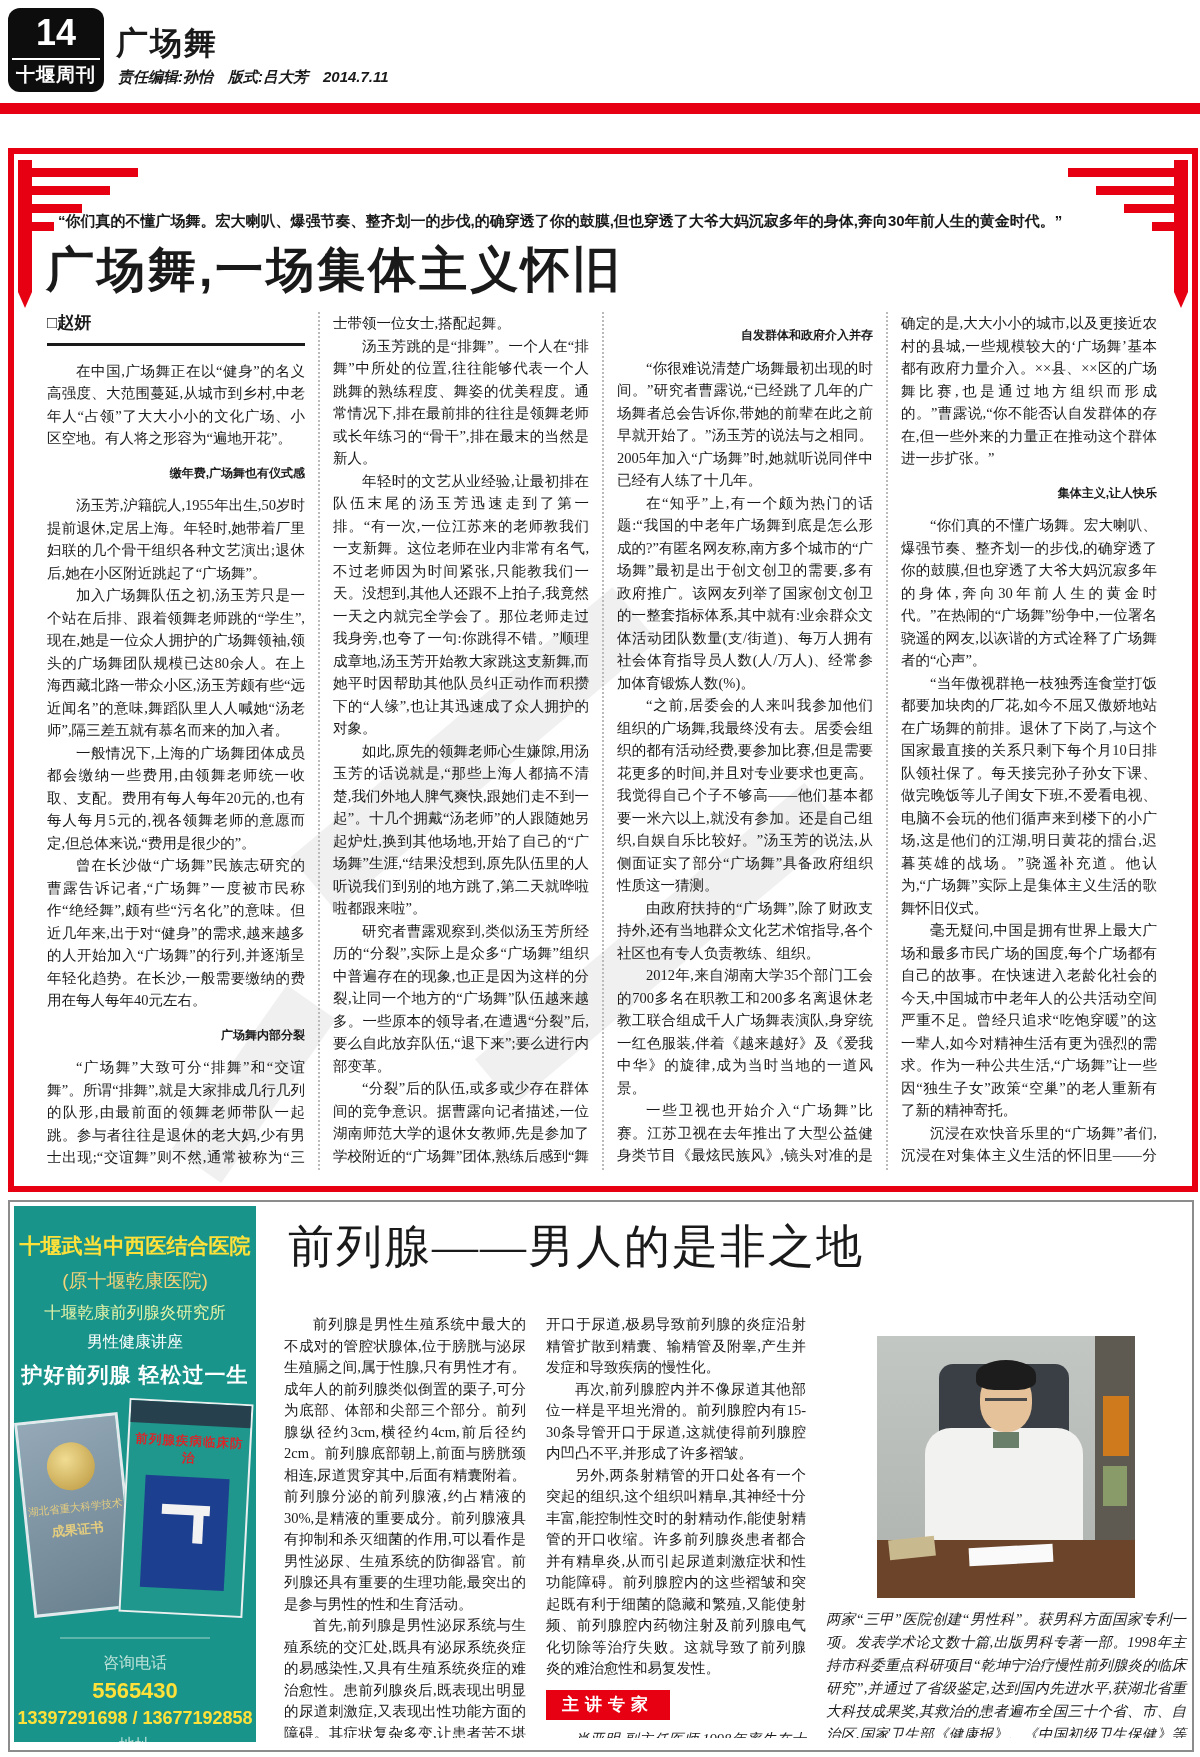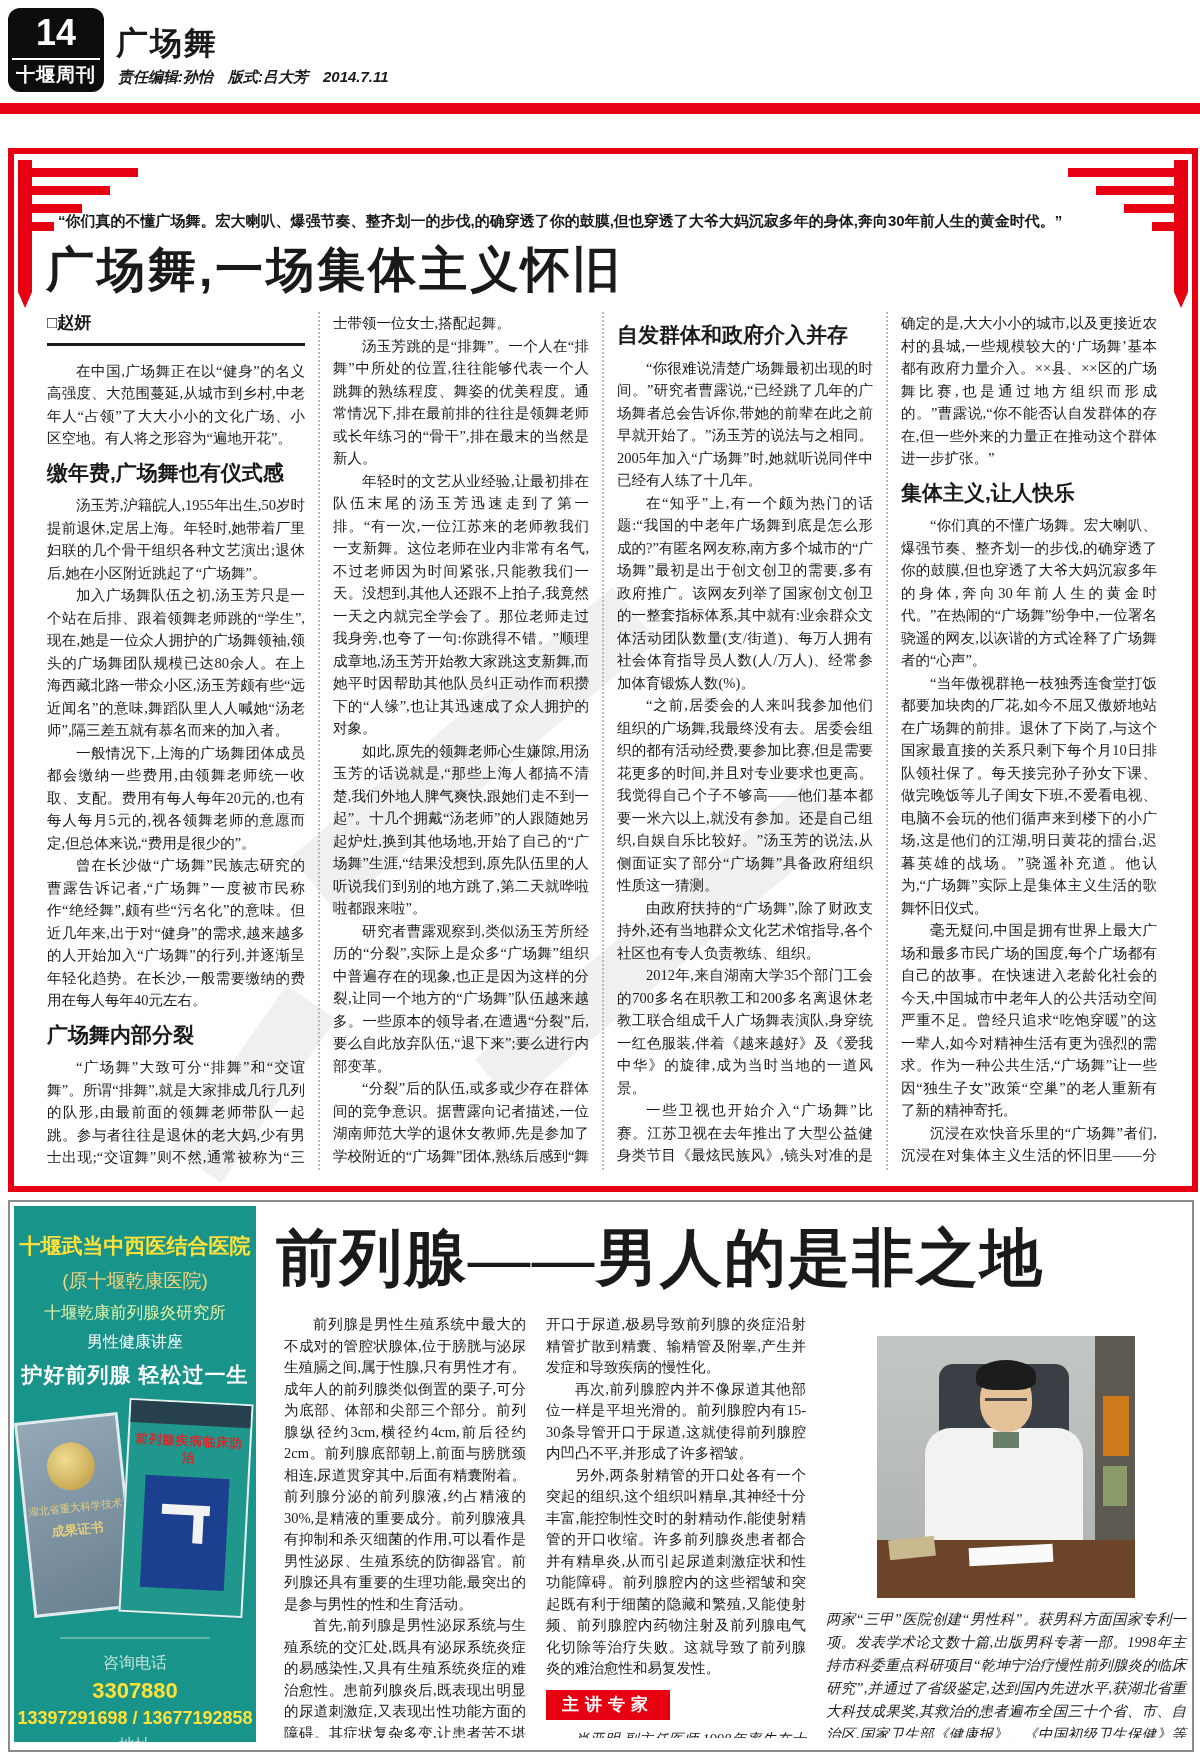--- a/index.html
+++ b/index.html
@@ -37,21 +37,21 @@
   .corner-r .b4{right:0;top:62px;width:36px;}
   .quote{position:absolute;left:44px;top:58px;width:1090px;font-family:"Liberation Sans",sans-serif;
         font-size:15px;font-weight:bold;z-index:2;}
   .big-title{position:absolute;left:32px;top:84px;width:1120px;font-family:"Liberation Sans",sans-serif;
         font-size:48px;font-weight:900;letter-spacing:3px;z-index:2;}
   .cols{position:absolute;left:20px;top:158px;width:1136px;height:858px;display:flex;z-index:2;overflow:hidden;}
   .col{width:25%;padding:0 13px;box-sizing:border-box;font-size:14.5px;line-height:22.5px;text-align:justify;}
   .col + .col{border-left:2px dotted #b9b9b9;}
   .p{text-indent:2em;margin:0;}
   .cont{text-indent:0;margin:0;}
-  .chead{font-family:"Liberation Sans",sans-serif;font-size:21px;font-weight:900;text-align:left;
+  .chead{font-family:"Liberation Sans",sans-serif;font-size:12px;font-weight:900;text-align:right;
         margin:12px 0 10px;text-indent:0;}
   .author{font-family:Liberation Serif, serif;font-size:17px;font-weight:bold;
         border-bottom:3px solid #1a1a1a;padding-bottom:8px;margin-bottom:14px;}
   .wm1,.wm2,.wm3{position:absolute;background:#e3e3e3;opacity:.55;z-index:1;}
   .wm1{left:250px;top:560px;width:420px;height:70px;transform:rotate(-40deg);}
   .wm2{left:430px;top:760px;width:430px;height:60px;transform:rotate(-40deg);}
   .wm3{left:210px;top:830px;width:60px;height:200px;transform:rotate(35deg);}
   
   .bottom-box{position:absolute;left:8px;top:1200px;width:1182px;height:548px;border:2px solid #8c8c8c;background:#fff;}
   .ad{position:absolute;left:4px;top:4px;width:242px;height:536px;background:#18948a;color:#fff;
@@ -74,21 +74,21 @@
   .br-band{height:22px;background:#27404e;}
   .br-title{margin-top:8px;font-size:12.5px;font-weight:900;color:#d8262a;letter-spacing:1px;}
   .br-img{position:relative;margin:10px auto 0;width:84px;height:112px;background:#1d3f8f;}
   .faucet-h{position:absolute;left:18px;top:28px;width:48px;height:10px;background:#f2f2f2;}
   .faucet-v{position:absolute;left:50px;top:36px;width:10px;height:30px;background:#f2f2f2;}
   .ad-hr{width:150px;height:2px;background:#5cb4aa;margin:14px auto;}
   .ad-phone-label{font-size:16px;color:#bfe3da;}
   .ad-phone1{font-size:22px;font-weight:900;color:#ffe13a;margin-top:4px;}
   .ad-phone2{font-size:18px;font-weight:900;color:#ffe13a;margin-top:4px;}
   .ad-addr-label{font-size:16px;color:#bfe3da;margin-top:6px;}
-  .bottom-title{position:absolute;left:266px;top:14px;width:910px;font-size:62px;font-weight:700;
+  .bottom-title{position:absolute;left:278px;top:14px;width:910px;font-size:46px;font-weight:400;
       font-family:"Liberation Serif",serif;letter-spacing:2px;}
   .bcols{position:absolute;left:264px;top:112px;width:922px;height:424px;display:flex;overflow:hidden;}
   .bcol{box-sizing:border-box;padding:0 10px;font-size:14.5px;line-height:21.5px;text-align:justify;}
   .bcol1{width:262px;}
   .bcol2{width:280px;}
   .bcol3{width:380px;}
   .badge{display:inline-block;background:#e60012;color:#fff;font-family:"Liberation Sans",sans-serif;
       font-size:17px;font-weight:bold;letter-spacing:6px;padding:4px 16px 5px;margin:10px 0 8px;}
   .expert{font-style:italic;line-height:23px;}
   
@@ -201,21 +201,21 @@
           <div class="br-band"></div>
           <div class="br-title">前列腺疾病临床防治</div>
           <div class="br-img">
             <div class="faucet-h"></div>
             <div class="faucet-v"></div>
           </div>
         </div>
       </div>
       <div class="ad-hr"></div>
       <div class="ad-phone-label">咨询电话</div>
-      <div class="ad-phone1">3307880</div>
+      <div class="ad-phone1">5565430</div>
       <div class="ad-phone2">13397291698 / 13677192858</div>
       <div class="ad-addr-label">地址</div>
 
     </div>
 
     <div class="bottom-title">前列腺——男人的是非之地</div>
     <div class="bcols">
       <div class="bcol bcol1">
         <p class="p">前列腺是男性生殖系统中最大的不成对的管腔状腺体,位于膀胱与泌尿生殖膈之间,属于性腺,只有男性才有。成年人的前列腺类似倒置的栗子,可分为底部、体部和尖部三个部分。前列腺纵径约3cm,横径约4cm,前后径约2cm。前列腺底部朝上,前面与膀胱颈相连,尿道贯穿其中,后面有精囊附着。前列腺分泌的前列腺液,约占精液的30%,是精液的重要成分。前列腺液具有抑制和杀灭细菌的作用,可以看作是男性泌尿、生殖系统的防御器官。前列腺还具有重要的生理功能,最突出的是参与男性的性和生育活动。</p>
         <p class="p">首先,前列腺是男性泌尿系统与生殖系统的交汇处,既具有泌尿系统炎症的易感染性,又具有生殖系统炎症的难治愈性。患前列腺炎后,既表现出明显的尿道刺激症,又表现出性功能方面的障碍。其症状复杂多变,让患者苦不堪言。</p>

